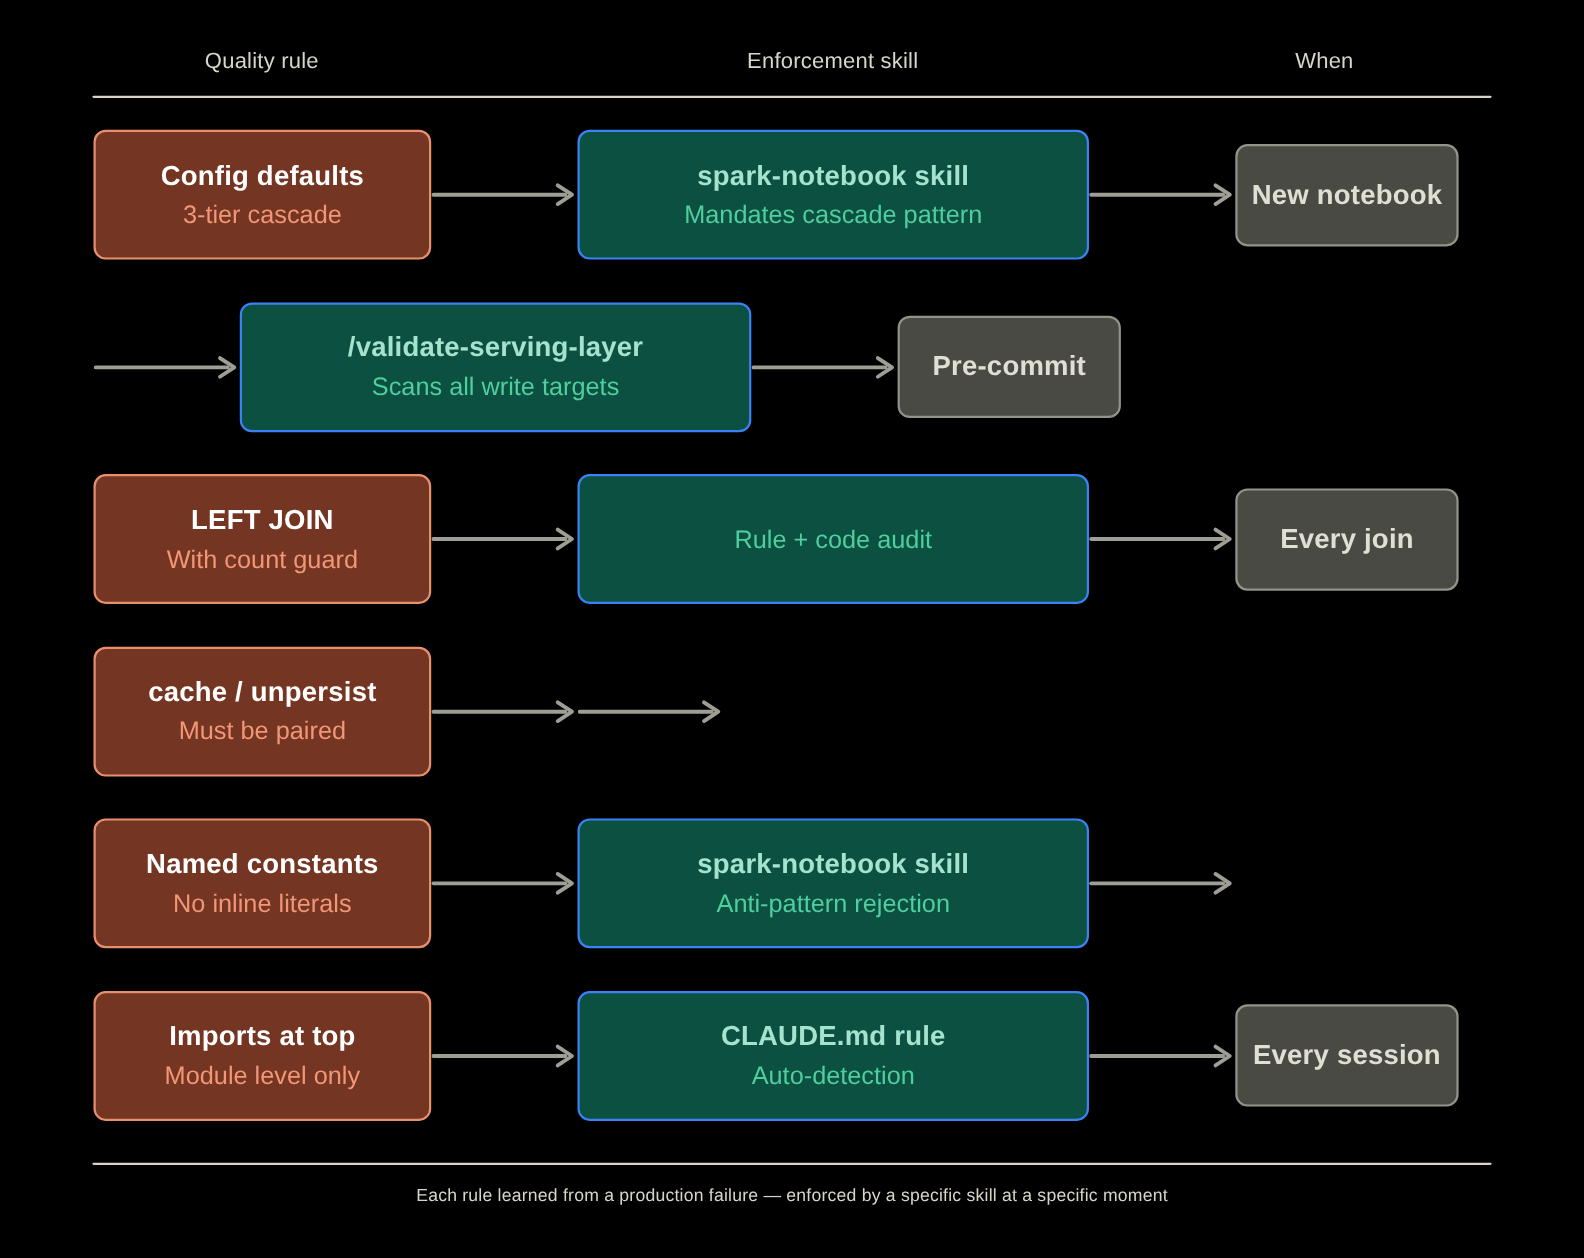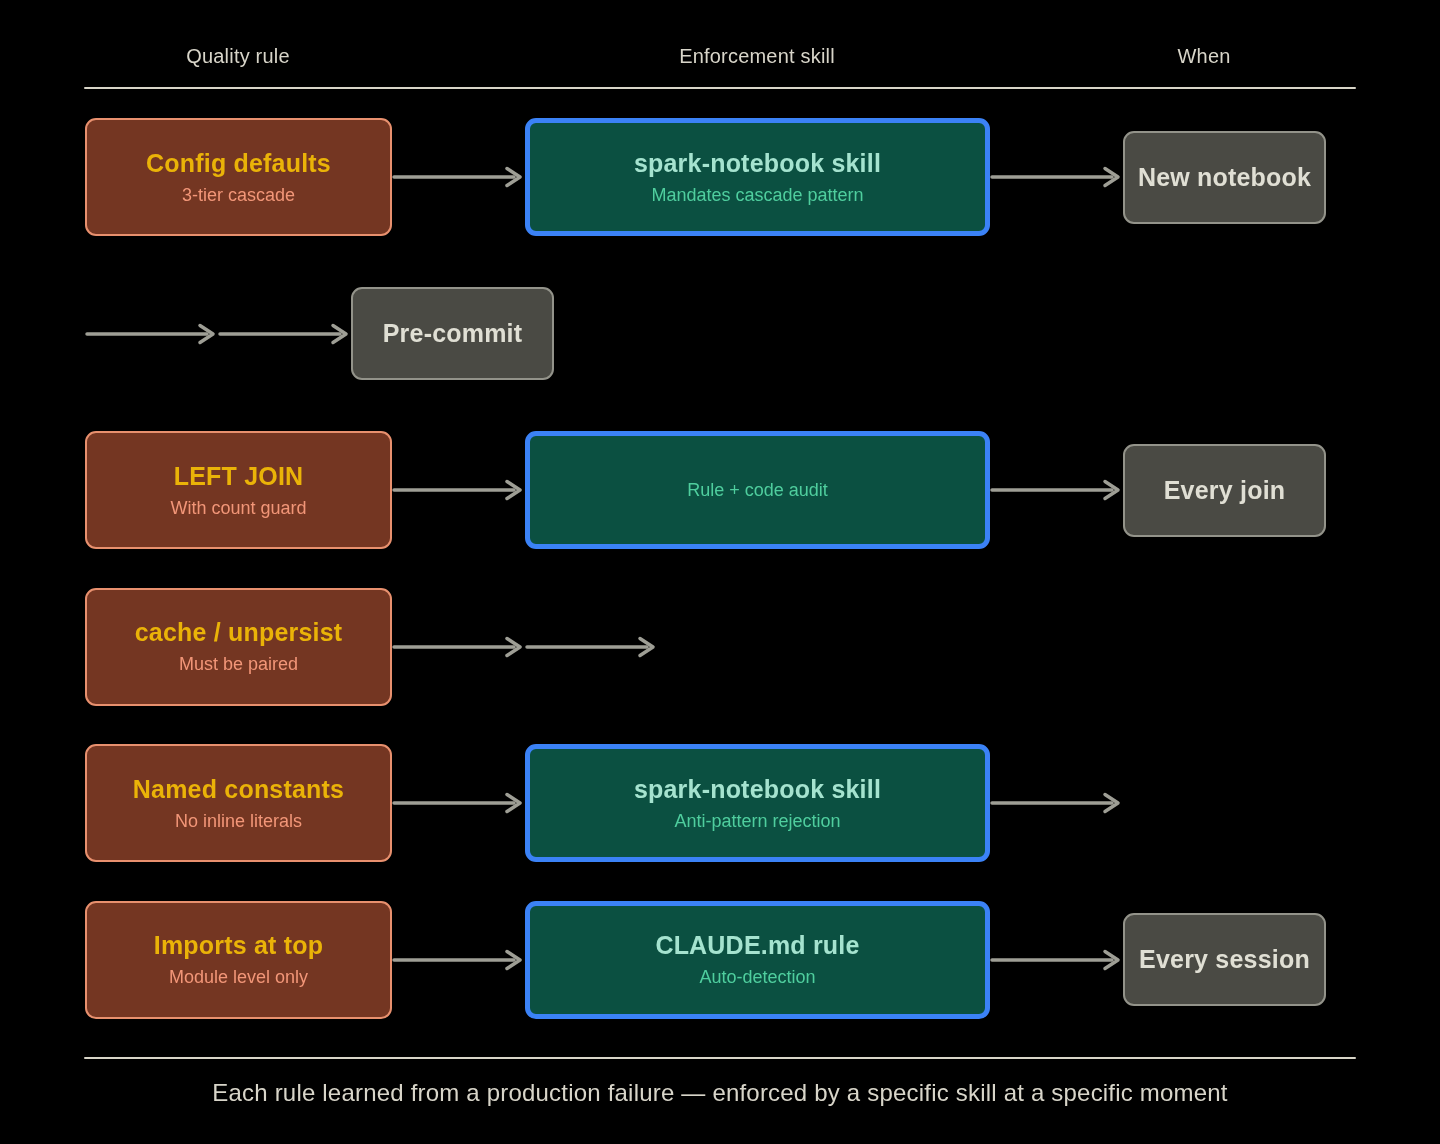--- a/index.html
+++ b/index.html
@@ -59,39 +59,39 @@
     gap: 7px;
   }
   .box.rule {
     width: 307px; height: 118px;
     background: #743622;
     border: 2px solid #e8906e;
   }
   .box.skill {
     width: 465px; height: 118px;
     background: #0b5041;
-    border: 5px solid #3b82f6;
+    border: 2px solid #3b82f6;
     text-align: center;
   }
   .box.when {
     width: 203px; height: 93px;
     background: #4a4a44;
     border: 2px solid #93938a;
   }
   .box-title {
     font-size: 25px;
     font-weight: 700;
     letter-spacing: 0.2px;
     white-space: nowrap;
   }
-  .rule  .box-title { color: #eab308; }
+  .rule  .box-title { color: #ffffff; }
   .skill .box-title { color: #a5e3cf; }
   .when  .box-title { color: #e0dfd4; font-weight: 600; }
   .box-sub {
-    font-size: 18px;
+    font-size: 23px;
     font-weight: 400;
     white-space: nowrap;
   }
   .rule  .box-sub { color: #f29678; }
   .skill .box-sub { color: #4fce9e; }
 
   .arrow {
     flex: 0 0 133px;
     width: 133px;
     height: 118px;
@@ -104,21 +104,21 @@
     stroke-linejoin: round;
   }
 
   .caption {
     position: absolute;
     top: 1079px;
     left: 0;
     width: 1440px;
     text-align: center;
     color: #d8d5c9;
-    font-size: 24px;
+    font-size: 16px;
     font-weight: 500;
     letter-spacing: 0.2px;
   }
 </style>
 </head>
 <body>
 
 <div class="col-header rule-h">Quality rule</div>
 <div class="col-header skill-h">Enforcement skill</div>
 <div class="col-header when-h">When</div>
@@ -148,20 +148,24 @@
     <div class="box when">
       <div class="box-title">New notebook</div>
     </div>
   </div>
 
   <div class="row">
     <svg class="arrow" viewBox="0 0 133 118">
         <line x1="2" y1="59" x2="122" y2="59"></line>
         <polyline points="115,50.5 128,59 115,67.5"></polyline>
       </svg>
+    <div class="box skill">
+      <div class="box-title">/validate-serving-layer</div>
+      <div class="box-sub">Scans all write targets</div>
+    </div>
     <svg class="arrow" viewBox="0 0 133 118">
         <line x1="2" y1="59" x2="122" y2="59"></line>
         <polyline points="115,50.5 128,59 115,67.5"></polyline>
       </svg>
     <div class="box when">
       <div class="box-title">Pre-commit</div>
     </div>
   </div>
 
   <div class="row">

